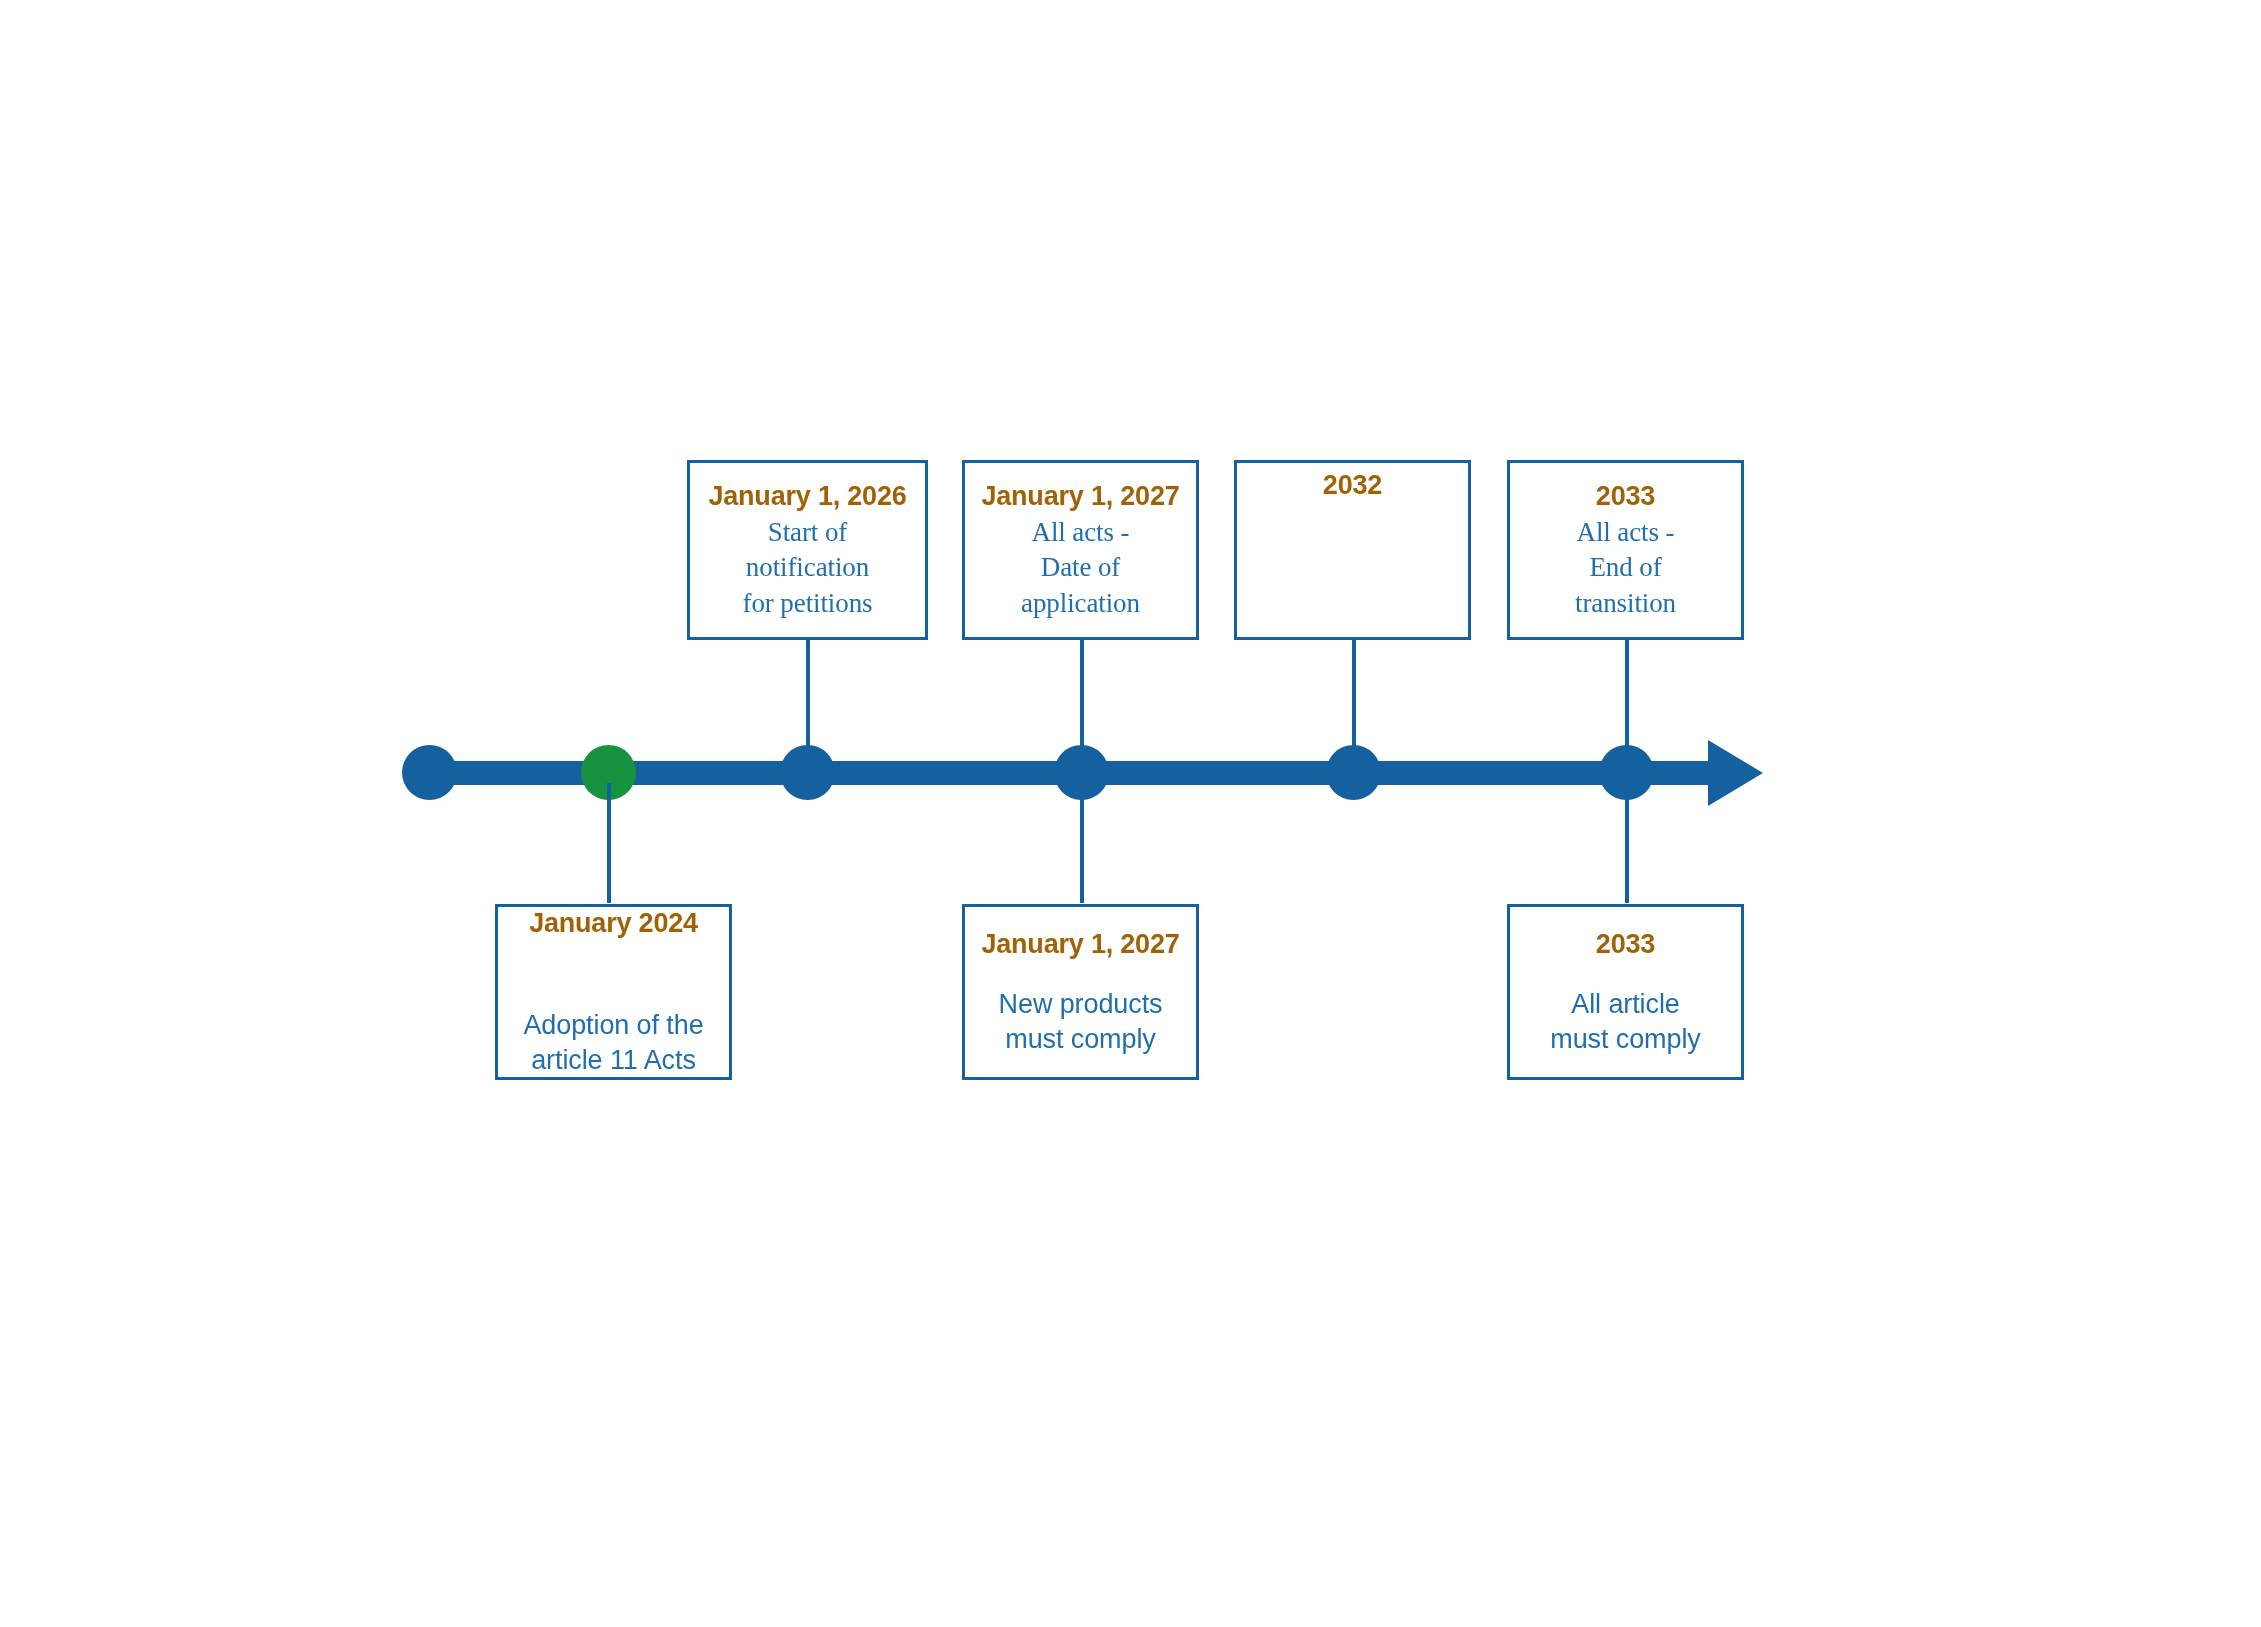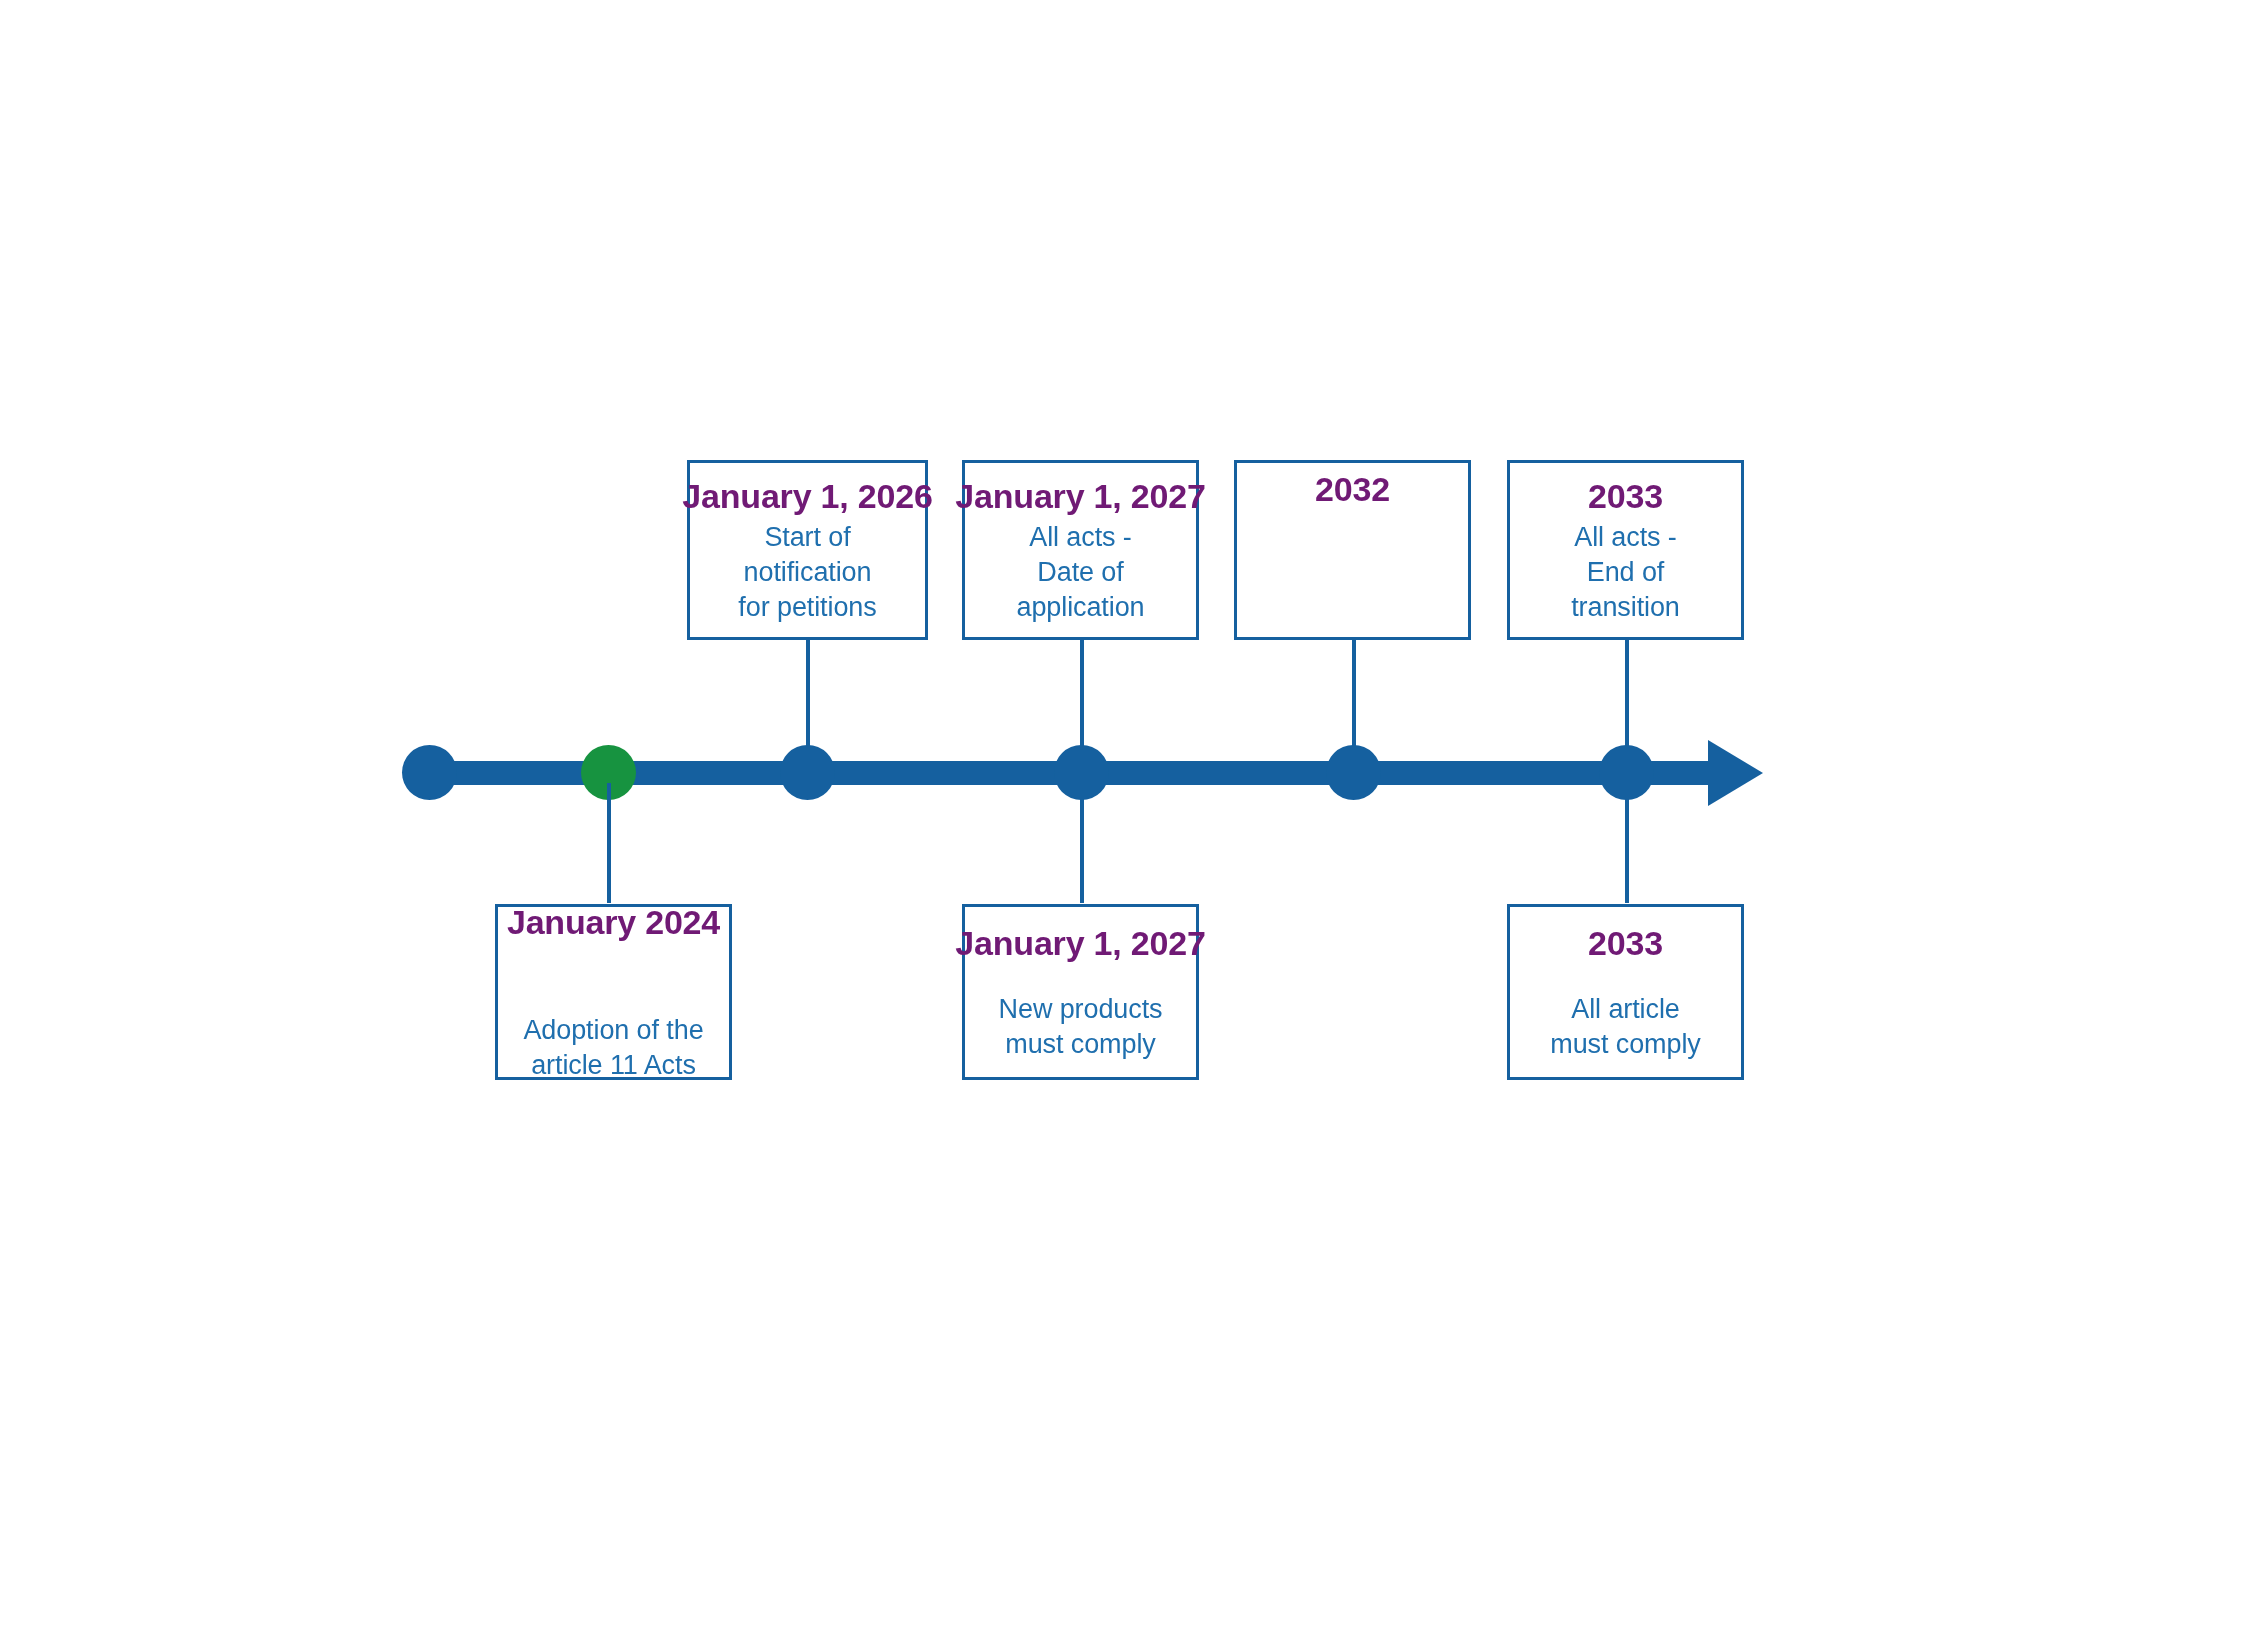--- a/index.html
+++ b/index.html
@@ -48,35 +48,35 @@
     border: 3.8px solid #15609F;
     background: #ffffff;
     display: flex;
     flex-direction: column;
     align-items: center;
     justify-content: center;
     text-align: center;
     padding: 4.6px 7.6px;
   }
   .card-date {
-    color: #701a75;
+    color: #a16207;
     font-weight: bold;
-    font-size: 34px;
+    font-size: 27px;
     line-height: 1.28;
     white-space: nowrap;
     letter-spacing: -0.2px;
   }
   .card-desc {
     color: #1F6FAE;
     font-weight: normal;
     font-size: 27px;
     line-height: 1.30;
     letter-spacing: -0.1px;
   }
-  .card.top .card-desc { margin-top: 1.5px; }
+  .card.top .card-desc { margin-top: 1.5px; font-family: Liberation Serif, serif; }
   .card.bottom .card-desc { margin-top: 26px; }
 </style>
 </head>
 <body>
 
 <div id="canvas">
 
   <div class="axis-line" style="left:418px; top:761px; width:1293px; height:23.6px;"></div>
 
   <div class="axis-arrow" style="left:1708px; top:740px;

